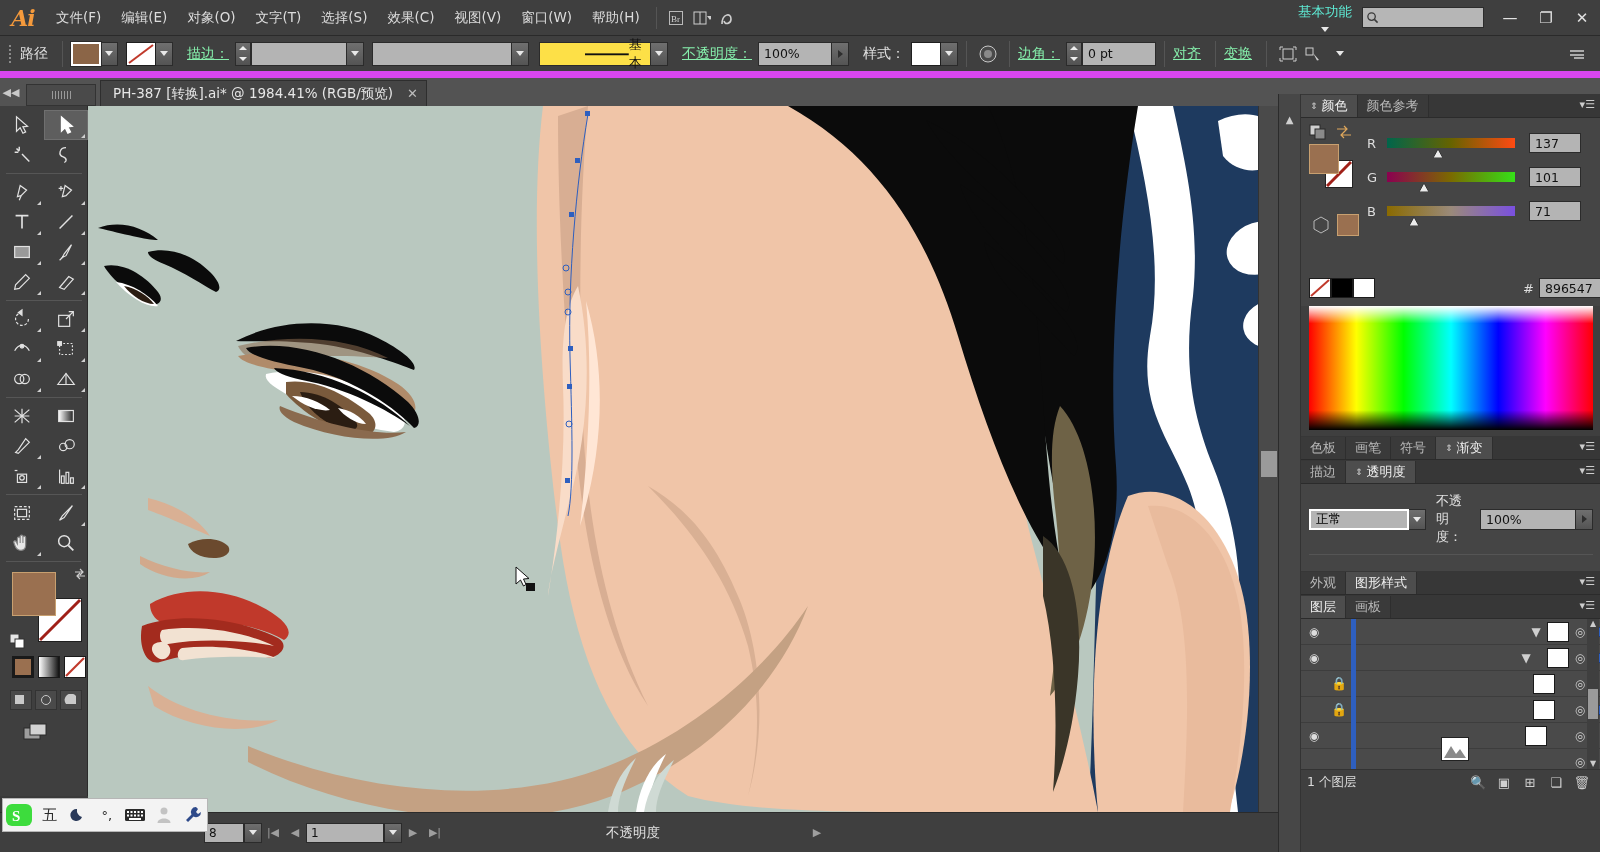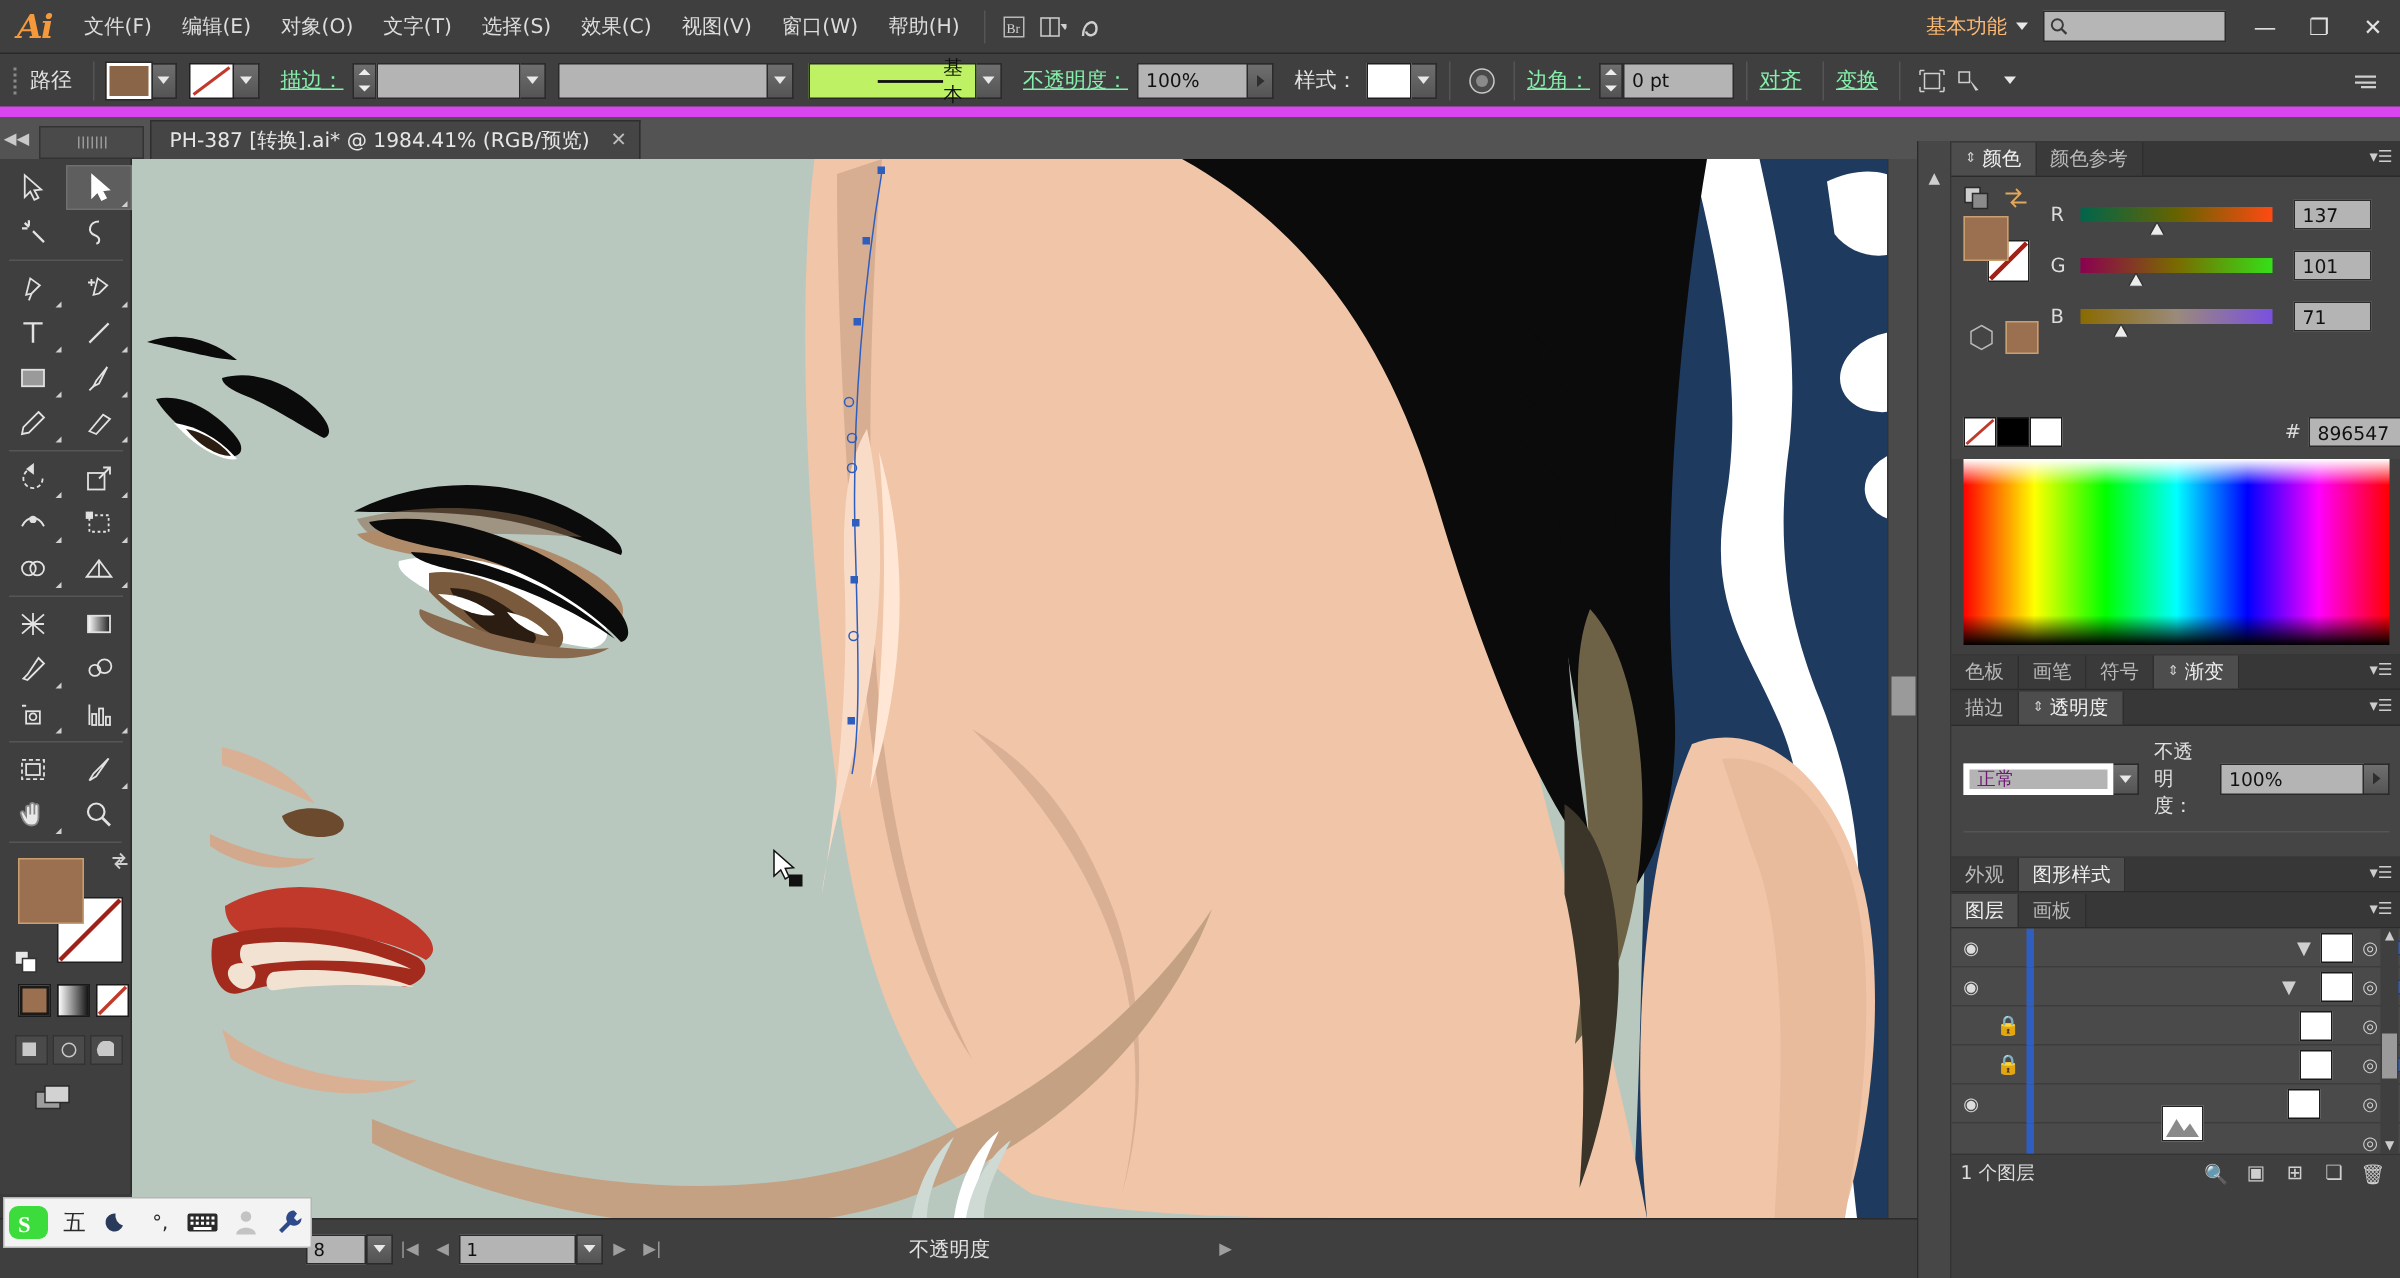--- a/index.html
+++ b/index.html
@@ -24,22 +24,23 @@
     padding:4px 10px; color:#dcdcdc; font-size:13.5px; white-space:nowrap;
     cursor:default;
   }
   .mb-sep{ width:1px; height:22px; background:#555; margin:0 6px; }
   .mb-icon{
     width:26px; height:24px; display:flex; align-items:center; justify-content:center;
     color:#c8c8c8;
   }
   #mb-right{ margin-left:auto; display:flex; align-items:center; height:36px; }
   #workspace-pick{
-    display:flex; align-items:center; gap:6px; padding:3px 8px; color:#fdba74;
+    display:flex; align-items:center; gap:6px; padding:3px 8px; color:#5eead4;
     font-size:13.5px;
+    flex-direction:column;
   }
   #search-box{
     width:122px; height:21px; background:#b6b6b6; border:1px solid #2c2c2c;
     margin:0 8px 0 2px; display:flex; align-items:center; padding-left:3px;
   }
   .win-btn{
     width:36px; height:30px; display:flex; align-items:center; justify-content:center;
     color:#e2e2e2; font-size:15px;
   }
 
@@ -66,21 +67,21 @@
   .stepper{
     width:16px; height:24px; background:linear-gradient(#6e6e6e,#525252); border:1px solid #2b2b2b;
     display:flex; flex-direction:column; align-items:center; justify-content:space-around;
   }
   .arrow-u-s{width:0;height:0;border-left:4px solid transparent;border-right:4px solid transparent;border-bottom:4px solid #ededed;}
   .arrow-d-s{width:0;height:0;border-left:4px solid transparent;border-right:4px solid transparent;border-top:4px solid #ededed;}
   .cb-field{
     height:24px; background:#b4b4b4; border:1px solid #2b2b2b; color:#111;
     font-size:12.5px; display:flex; align-items:center; padding:0 5px;
   }
-  .cb-field.white{ background:#bef264;padding-left:45px; }
+  .cb-field.white{ background:#fde047;padding-left:45px; }
   .icon-btn{ width:26px;height:26px; display:flex;align-items:center;justify-content:center; color:#d0d0d0;}
 
   
   #tabbar{
     position:absolute; left:0; top:78px; width:1600px; height:28px; background:#535353;
     display:flex; align-items:flex-end;
   }
   #tab-collapse{ width:22px;height:28px;display:flex;align-items:center;justify-content:center;color:#c9c9c9;font-size:11px;}
   #panel-grip{ width:70px;height:22px;background:#4a4a4a;border:1px solid #333;margin-left:4px;display:flex;align-items:center;justify-content:center;}
   #panel-grip i{display:block;width:1px;height:8px;background:#9a9a9a;margin:0 1px;}
@@ -184,21 +185,21 @@
   #nonewhiteblack{ display:flex; }
   .nwb{ width:22px; height:20px; border:1px solid #1c1c1c; }
   #hex-label{ margin-left:auto; margin-right:5px; color:#dcdcdc; font-size:13px; }
   #hex-val{ width:70px; height:20px; background:#b4b4b4; border:1px solid #2b2b2b; color:#111;
     font-size:12.5px; display:flex; align-items:center; padding-left:5px; }
   #spectrum{ height:124px; margin:0 8px 6px 8px; position:relative; }
 
   
   #trans-body{ padding:8px; }
   .trow{ display:flex; align-items:center; margin-bottom:8px; }
-  #blend-mode{ width:100px; height:21px; background:#b4b4b4; border:4px solid #ffffff; color:#701a75;
+  #blend-mode{ width:100px; height:21px; background:#b4b4b4; border:2px solid #ffffff; color:#000000;
     font-size:12.5px; display:flex; align-items:center; padding-left:5px; }
   #opacity-field{ width:96px; height:21px; background:#b4b4b4; border:1px solid #2b2b2b; color:#111;
     font-size:12.5px; display:flex; align-items:center; padding-left:5px; }
   .thumb-box{ width:62px; height:62px; background:#fff; border:1px solid #1f1f1f; position:relative; overflow:hidden;}
   .mask-box{ width:62px; height:62px; background:#6d6d6d; border:1px solid #1f1f1f;
     display:flex; align-items:center; justify-content:center; }
   #mask-btn{ height:22px; background:linear-gradient(#707070,#565656); border:1px solid #2b2b2b;
     color:#ececec; font-size:13px; display:flex; align-items:center; padding:0 8px; }
   .chk-row{ display:flex; align-items:center; margin-top:5px; color:#8e8e8e; font-size:12.5px; }
   .chk{ width:12px;height:12px;background:#5a5a5a;border:1px solid #3a3a3a;margin-right:6px;}

